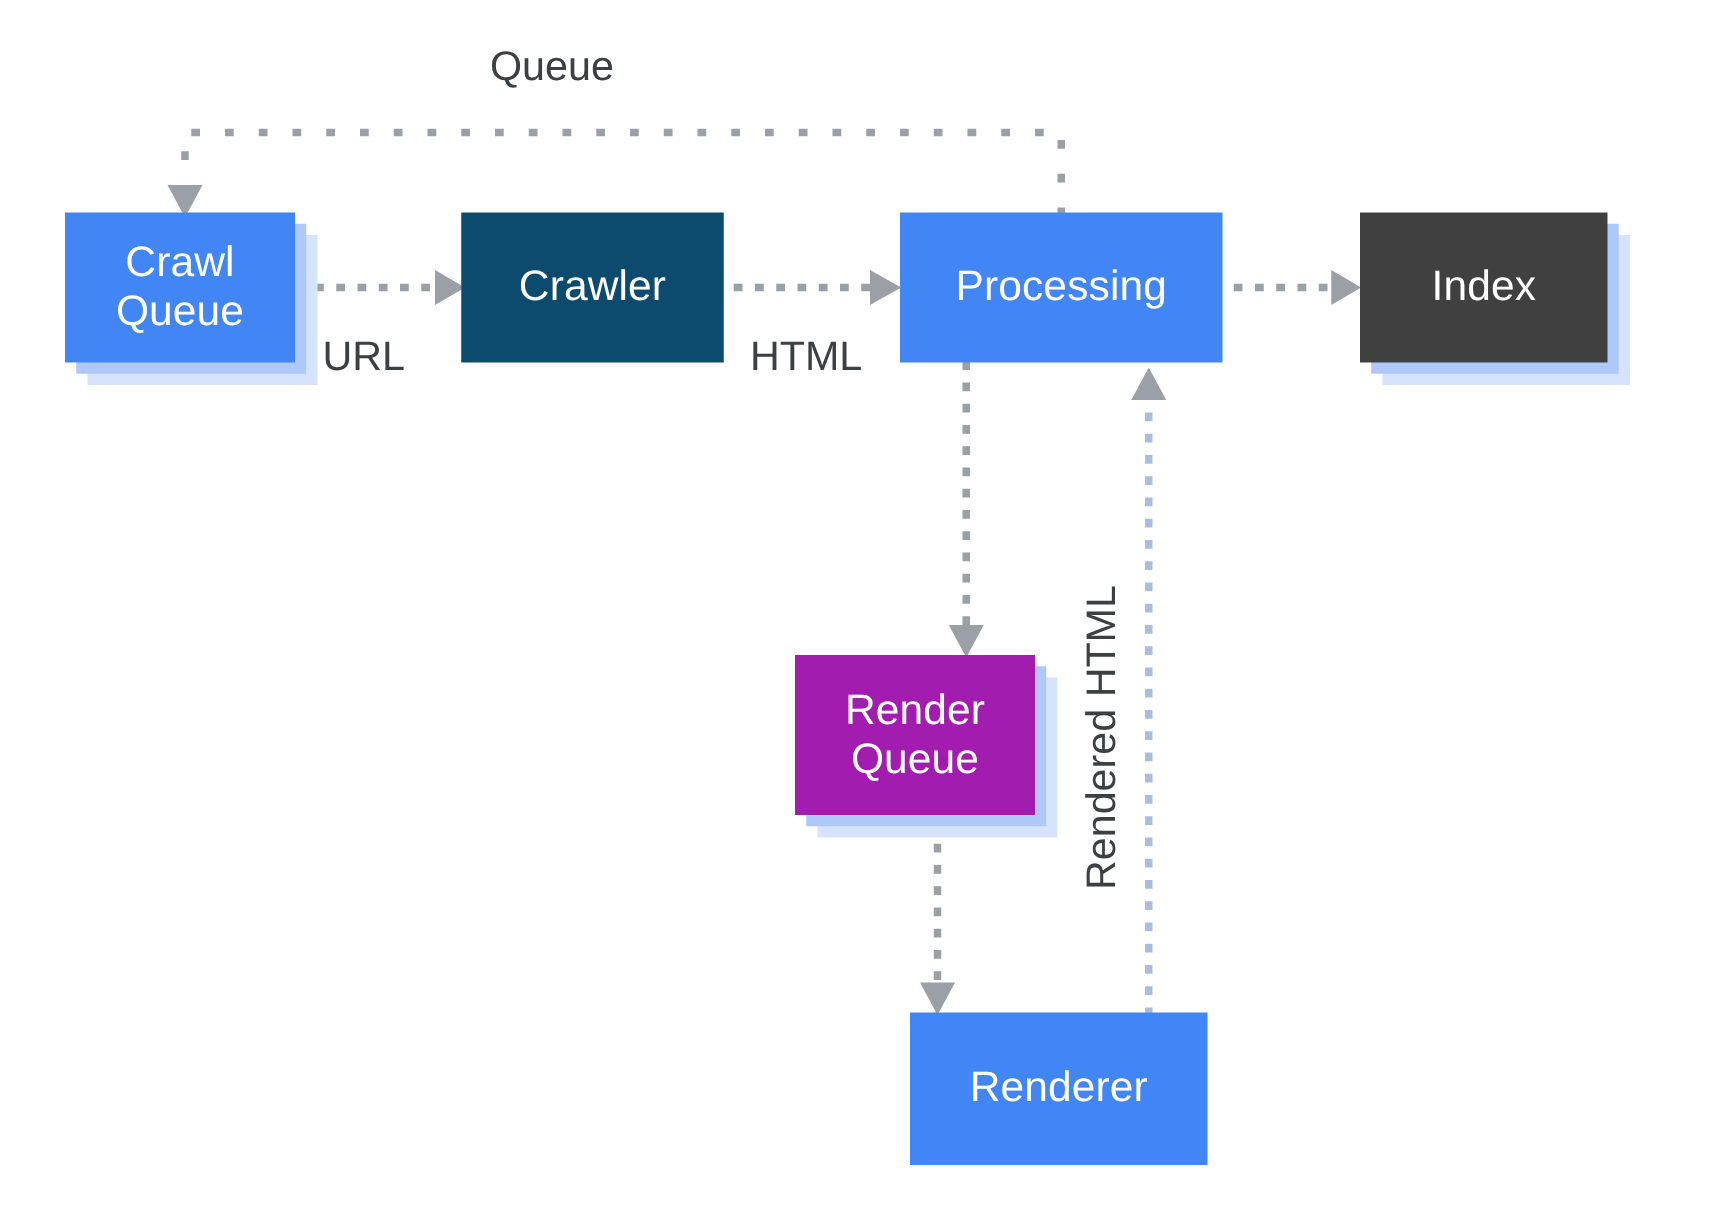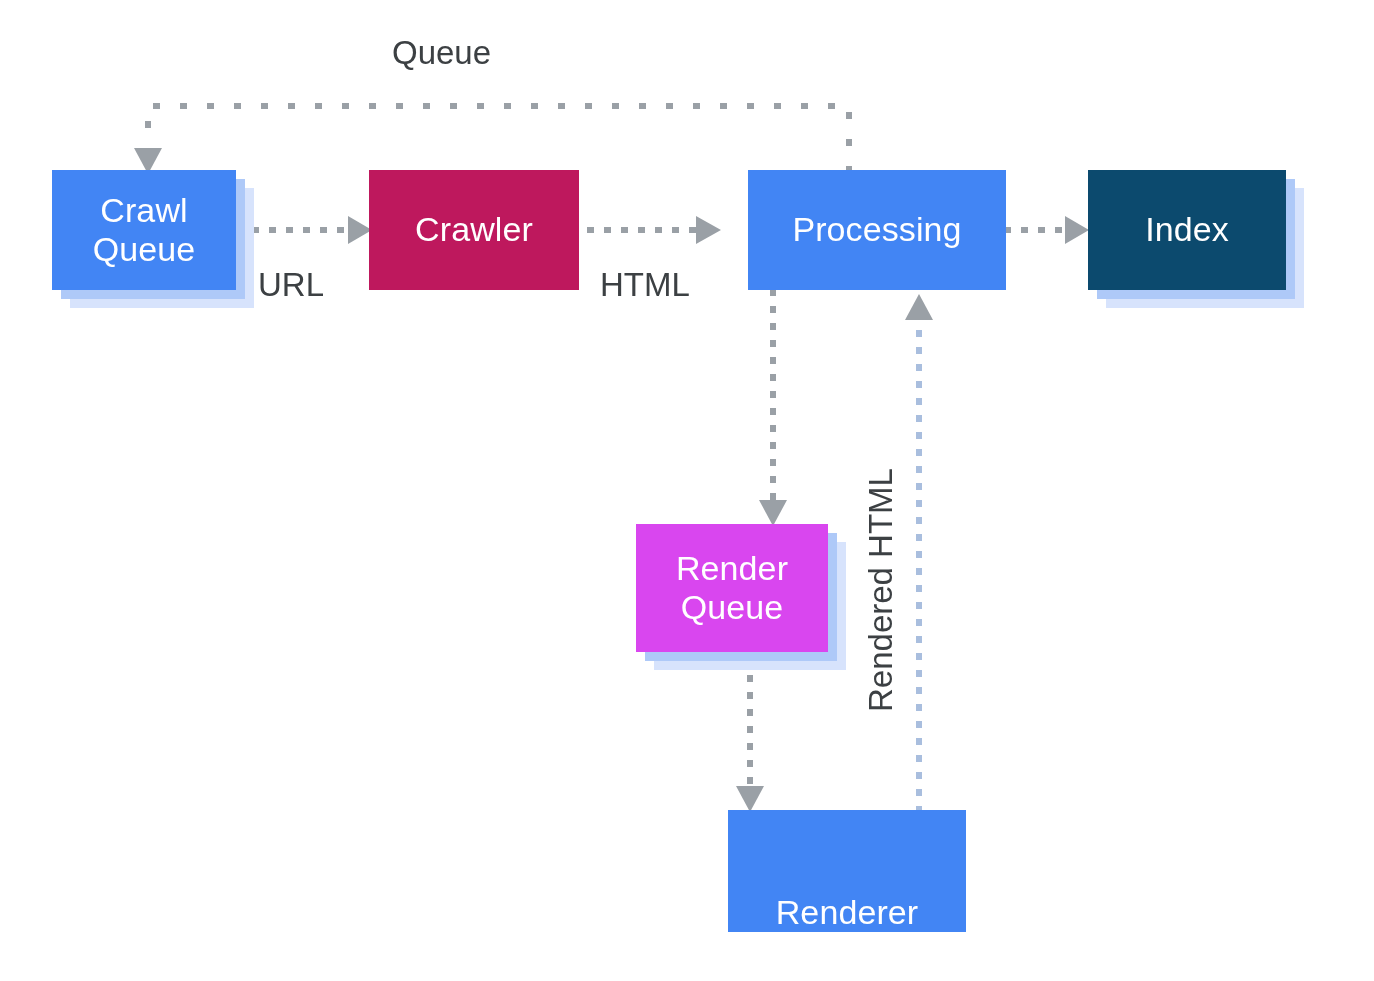--- a/index.html
+++ b/index.html
@@ -121,52 +121,52 @@
     <div class="stack1" style="background:#AEC9F8;"></div>
     <div class="face lbl-2line" style="background:#4285F4;text-align:center;">
       <div>
         <span>Crawl</span>
         <span>Queue</span>
       </div>
     </div>
   </div>
 
   <div class="node" style="left:369px; top:170px; width:210px; height:120px;">
-    <div class="face lbl-1line" style="background:#be185d;text-align:center;">
+    <div class="face lbl-1line" style="background:#0c4a6e;text-align:center;">
       <span>Crawler</span>
     </div>
   </div>
 
-  <div class="node" style="left:748px; top:170px; width:258px; height:120px;">
+  <div class="node" style="left:720px; top:170px; width:258px; height:120px;">
     <div class="face lbl-1line" style="background:#4285F4;">
       <span>Processing</span>
     </div>
   </div>
 
   <div class="node" style="left:1088px; top:170px; width:198px; height:120px;">
     <div class="stack2" style="background:#D7E3FC;"></div>
     <div class="stack1" style="background:#AEC9F8;"></div>
-    <div class="face lbl-1line" style="background:#0c4a6e;">
+    <div class="face lbl-1line" style="background:#404040;">
       <span>Index</span>
     </div>
   </div>
 
   <div class="node" style="left:636px; top:524px; width:192px; height:128px;">
     <div class="stack2" style="background:#D7E3FC;"></div>
     <div class="stack1" style="background:#AEC9F8;"></div>
-    <div class="face lbl-2line" style="background:#d946ef;">
+    <div class="face lbl-2line" style="background:#a21caf;">
       <div>
         <span>Render</span>
         <span>Queue</span>
       </div>
     </div>
   </div>
 
   <div class="node" style="left:728px; top:810px; width:238px; height:122px;">
-    <div class="face lbl-1line" style="background:#4285F4;align-items:flex-end;">
+    <div class="face lbl-1line" style="background:#4285F4;">
       <span>Renderer</span>
     </div>
   </div>
 
   <div class="edge-label" style="left:392px; top:36px;">Queue</div>
 
   <div class="edge-label" style="left:258px; top:268px;">URL</div>
 
   <div class="edge-label" style="left:600px; top:268px;">HTML</div>
 

